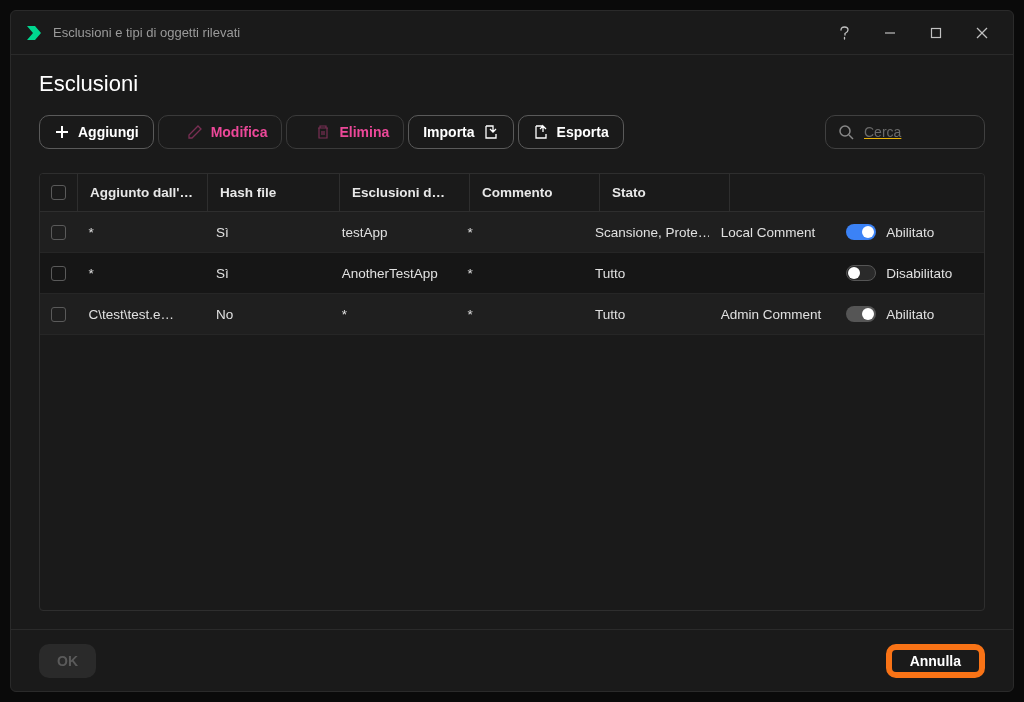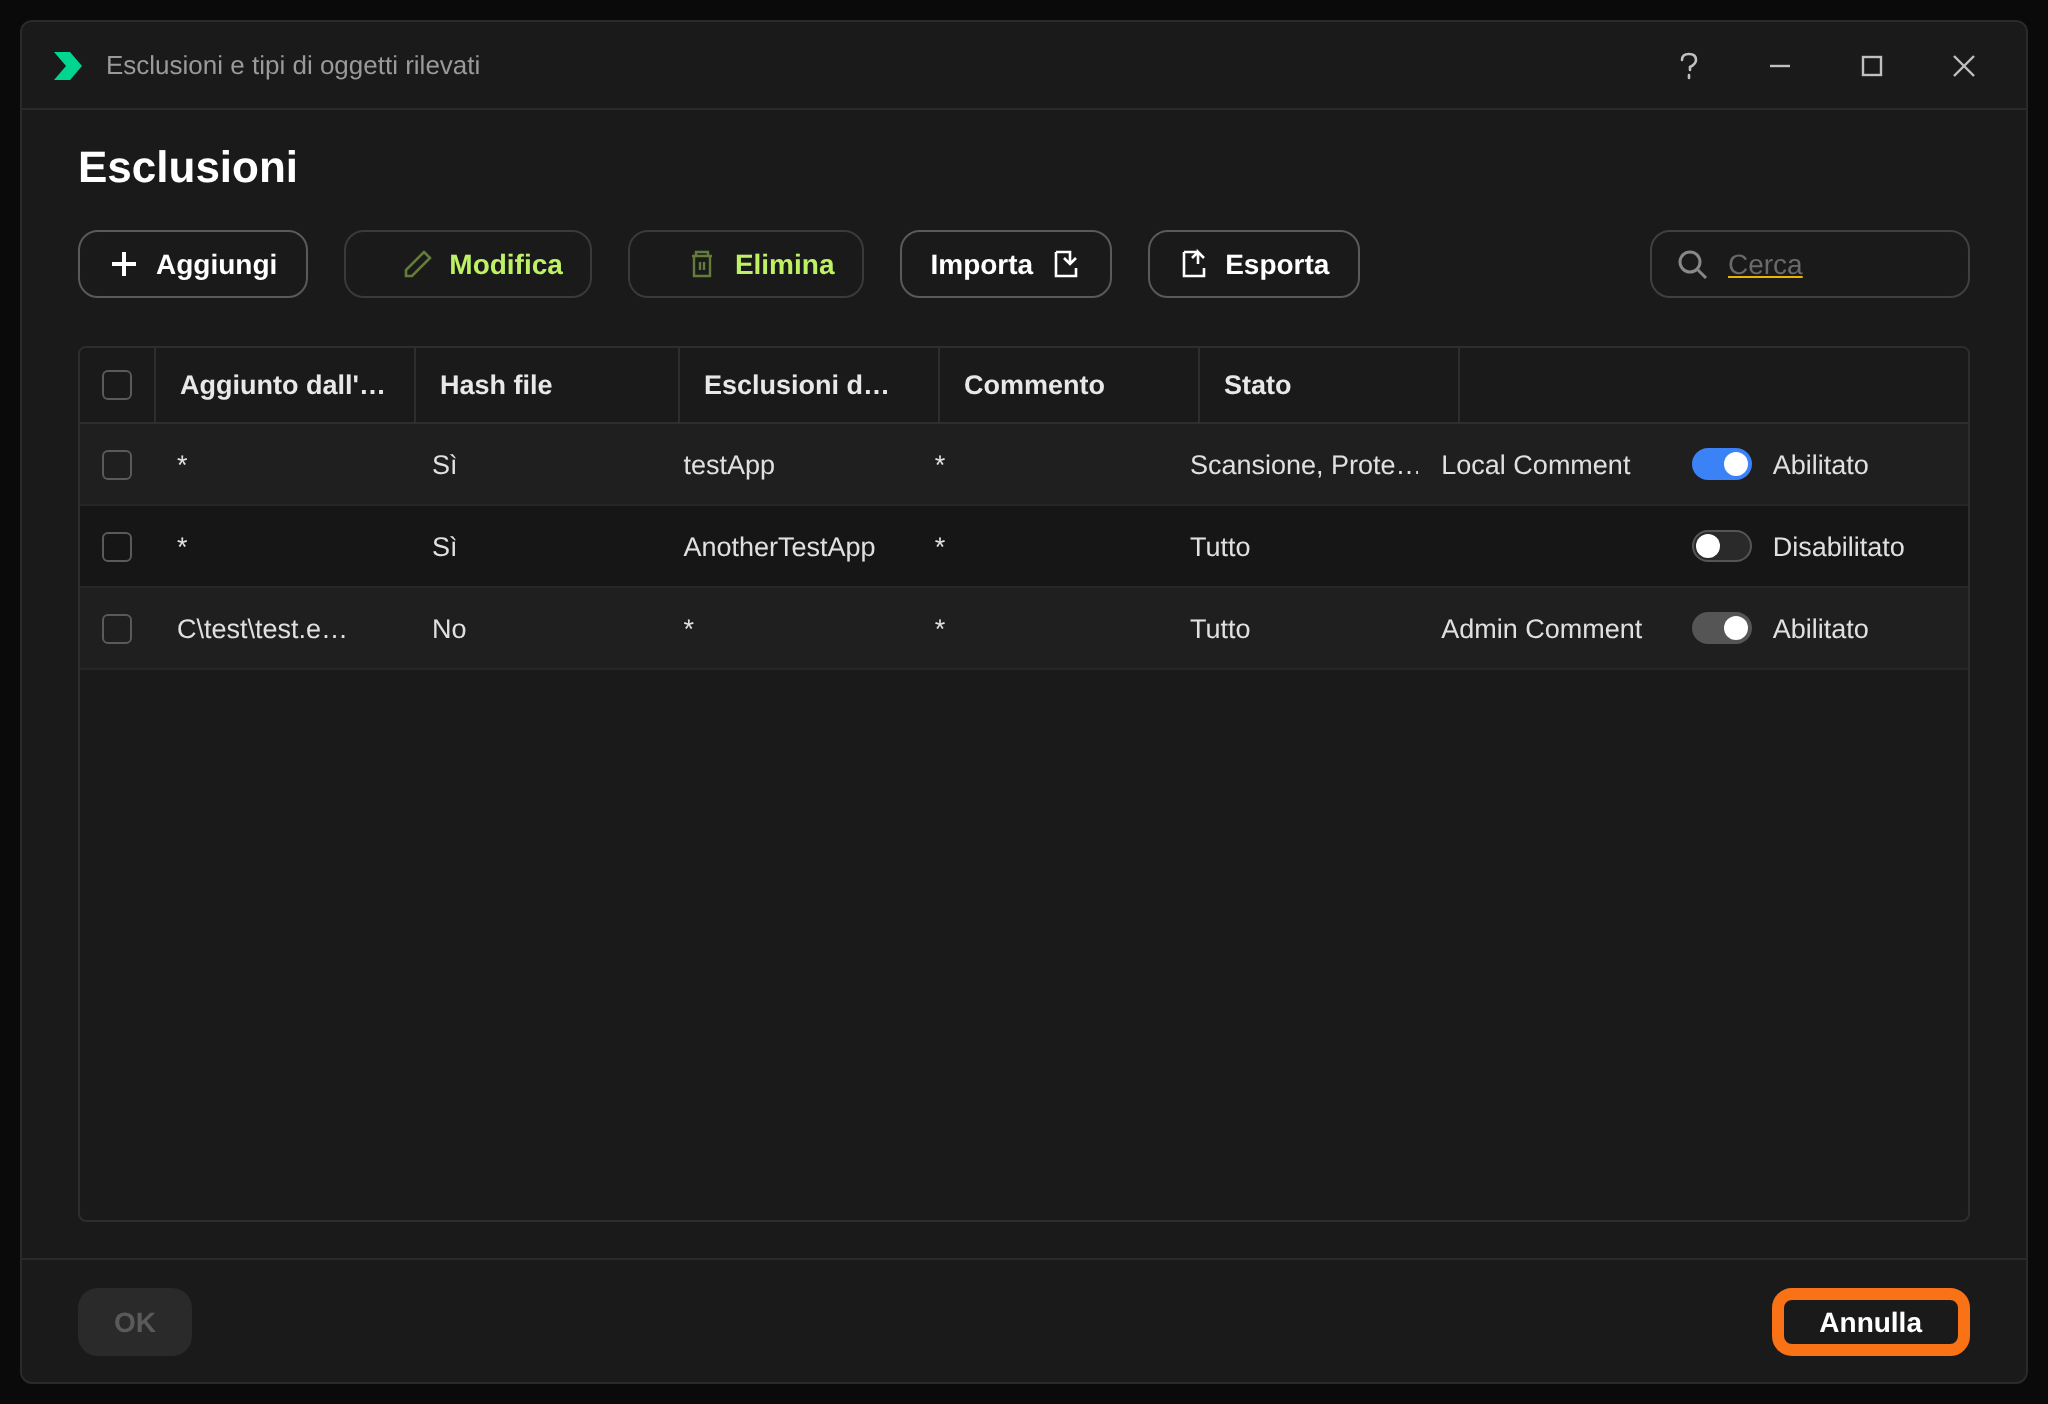--- a/index.html
+++ b/index.html
@@ -62,46 +62,46 @@
 
 .content {
   padding: 16px 28px 18px 28px;
   flex: 1;
   display: flex;
   flex-direction: column;
   min-height: 0;
 }
 .page-title {
   font-size: 22px;
-  font-weight: 700;
+  font-weight: 400;
   margin-bottom: 18px;
 }
 .toolbar {
   display: flex;
   align-items: center;
-  gap: 18px;
+  gap: 4px;
   margin-bottom: 24px;
 }
 .btn {
   height: 34px;
   border-radius: 10px;
   border: 1px solid #5a5a5a;
   background: transparent;
   color: #fff;
   font-size: 14px;
   font-weight: 600;
   padding: 0 14px;
   display: inline-flex;
   align-items: center;
   gap: 8px;
   cursor: pointer;
 }
 .btn.disabled {
   border-color: #3a3a3a;
-  color: #bef264;
+  color: #ec4899;
   cursor: default;
   padding-left: 28px;
 }
 .btn svg { width: 16px; height: 16px; flex-shrink: 0; }
 .btn.disabled svg { opacity: 0.45; }
 .spacer { flex: 1; }
 .search-box {
   height: 34px;
   width: 160px;
   border: 1px solid #404040;

